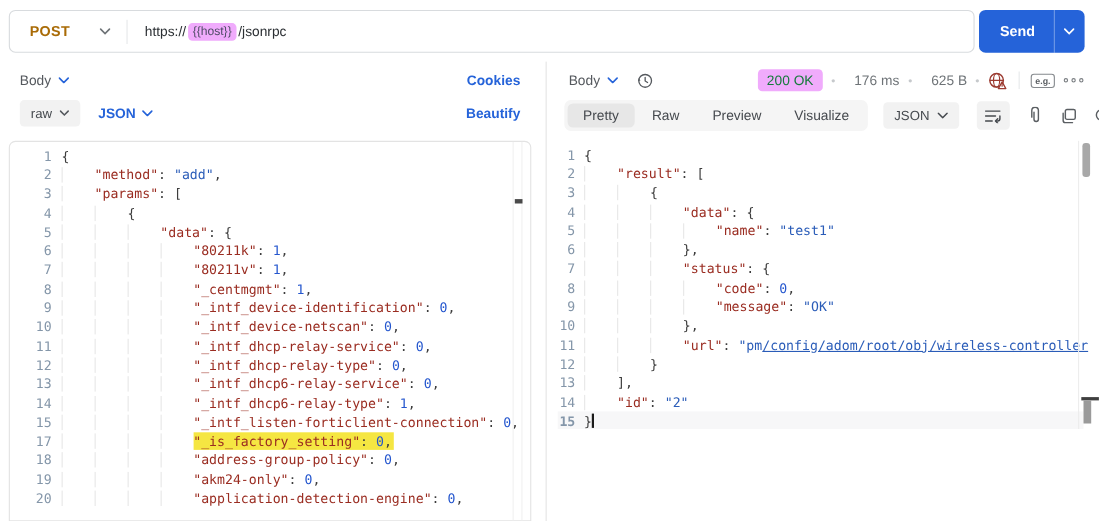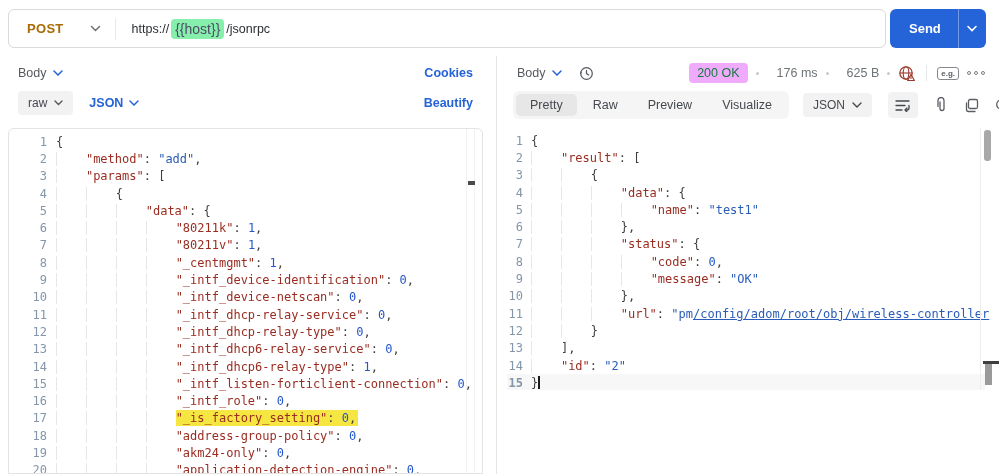--- a/index.html
+++ b/index.html
@@ -7,21 +7,21 @@
               font-family:"Liberation Sans", sans-serif; }
   .abs { position:absolute; }
 
   
   #urlbar { left:8px; top:9px; width:878px; height:39px; border:1px solid #D8DBDE;
             border-radius:6px; display:flex; align-items:center; background:#fff; }
   .method { color:#A96B06; font-weight:bold; font-size:13px; padding:0 0 0 18px; letter-spacing:.3px; }
   .chev { display:inline-block; margin-left:26px; }
   .vdiv { width:1px; height:22px; background:#E6E8EA; margin:0 2px 0 14px; }
   .urltext { font-size:12.5px; color:#2B2F33; margin-left:14px; display:flex; align-items:center; }
-  .varpill { background:#86efac; color:#4E4B66; border-radius:4px; padding:2px 4px; margin:0 2px; font-size:14px; }
+  .varpill { background:#f0abfc; color:#4E4B66; border-radius:4px; padding:2px 4px; margin:0 2px; font-size:11px; }
   #sendbtn { left:890px; top:9px; width:96px; height:39px; background:#2563D9; border-radius:6px;
              display:flex; align-items:center; color:#fff; font-weight:bold; font-size:13px; cursor:pointer; }
   #sendbtn .lbl { padding-left:19px; }
   #sendbtn .sdiv { width:1px; height:39px; background:rgba(255,255,255,.35); margin-left:17px; }
   #sendbtn .sc { padding:0 9px; display:flex; align-items:center; }
 
   
   #splitter { left:496px; top:56px; width:1px; height:418px; background:#E4E4E4; }
 
   
@@ -148,21 +148,20 @@
     <div class="cl"><span class="ln">6</span><span class="cc"><span class="ig">    </span><span class="ig">    </span><span class="ig">    </span><span class="ig">    </span><span><span class="k">"80211k"</span><span class="p">: </span><span class="n">1</span><span class="p">,</span></span></span></div>
     <div class="cl"><span class="ln">7</span><span class="cc"><span class="ig">    </span><span class="ig">    </span><span class="ig">    </span><span class="ig">    </span><span><span class="k">"80211v"</span><span class="p">: </span><span class="n">1</span><span class="p">,</span></span></span></div>
     <div class="cl"><span class="ln">8</span><span class="cc"><span class="ig">    </span><span class="ig">    </span><span class="ig">    </span><span class="ig">    </span><span><span class="k">"_centmgmt"</span><span class="p">: </span><span class="n">1</span><span class="p">,</span></span></span></div>
     <div class="cl"><span class="ln">9</span><span class="cc"><span class="ig">    </span><span class="ig">    </span><span class="ig">    </span><span class="ig">    </span><span><span class="k">"_intf_device-identification"</span><span class="p">: </span><span class="n">0</span><span class="p">,</span></span></span></div>
     <div class="cl"><span class="ln">10</span><span class="cc"><span class="ig">    </span><span class="ig">    </span><span class="ig">    </span><span class="ig">    </span><span><span class="k">"_intf_device-netscan"</span><span class="p">: </span><span class="n">0</span><span class="p">,</span></span></span></div>
     <div class="cl"><span class="ln">11</span><span class="cc"><span class="ig">    </span><span class="ig">    </span><span class="ig">    </span><span class="ig">    </span><span><span class="k">"_intf_dhcp-relay-service"</span><span class="p">: </span><span class="n">0</span><span class="p">,</span></span></span></div>
     <div class="cl"><span class="ln">12</span><span class="cc"><span class="ig">    </span><span class="ig">    </span><span class="ig">    </span><span class="ig">    </span><span><span class="k">"_intf_dhcp-relay-type"</span><span class="p">: </span><span class="n">0</span><span class="p">,</span></span></span></div>
     <div class="cl"><span class="ln">13</span><span class="cc"><span class="ig">    </span><span class="ig">    </span><span class="ig">    </span><span class="ig">    </span><span><span class="k">"_intf_dhcp6-relay-service"</span><span class="p">: </span><span class="n">0</span><span class="p">,</span></span></span></div>
     <div class="cl"><span class="ln">14</span><span class="cc"><span class="ig">    </span><span class="ig">    </span><span class="ig">    </span><span class="ig">    </span><span><span class="k">"_intf_dhcp6-relay-type"</span><span class="p">: </span><span class="n">1</span><span class="p">,</span></span></span></div>
     <div class="cl"><span class="ln">15</span><span class="cc"><span class="ig">    </span><span class="ig">    </span><span class="ig">    </span><span class="ig">    </span><span><span class="k">"_intf_listen-forticlient-connection"</span><span class="p">: </span><span class="n">0</span><span class="p">,</span></span></span></div>
-    <div class="cl"><span class="ln">16</span><span class="cc"><span class="ig">    </span><span class="ig">    </span><span class="ig">    </span><span class="ig">    </span><span><span class="k">"_intf_role"</span><span class="p">: </span><span class="n">0</span><span class="p">,</span></span></span></div>
     <div class="cl"><span class="ln">17</span><span class="cc"><span class="ig">    </span><span class="ig">    </span><span class="ig">    </span><span class="ig">    </span><span class="hl"><span class="k">"_is_factory_setting"</span><span class="p">: </span><span class="n">0</span><span class="p">,</span></span></span></div>
     <div class="cl"><span class="ln">18</span><span class="cc"><span class="ig">    </span><span class="ig">    </span><span class="ig">    </span><span class="ig">    </span><span><span class="k">"address-group-policy"</span><span class="p">: </span><span class="n">0</span><span class="p">,</span></span></span></div>
     <div class="cl"><span class="ln">19</span><span class="cc"><span class="ig">    </span><span class="ig">    </span><span class="ig">    </span><span class="ig">    </span><span><span class="k">"akm24-only"</span><span class="p">: </span><span class="n">0</span><span class="p">,</span></span></span></div>
     <div class="cl"><span class="ln">20</span><span class="cc"><span class="ig">    </span><span class="ig">    </span><span class="ig">    </span><span class="ig">    </span><span><span class="k">"application-detection-engine"</span><span class="p">: </span><span class="n">0</span><span class="p">,</span></span></span></div>
   </div>
 <div class="abs" id="req-scroll">
     <span class="mark abs"></span>
   </div>
 
 <div class="abs" id="res-panel">

